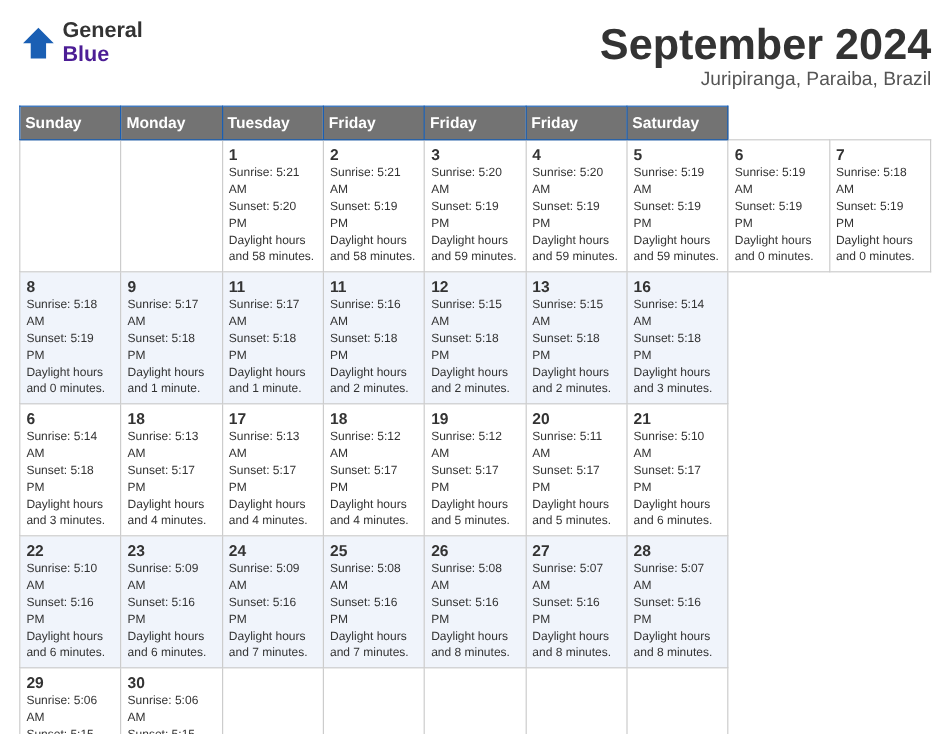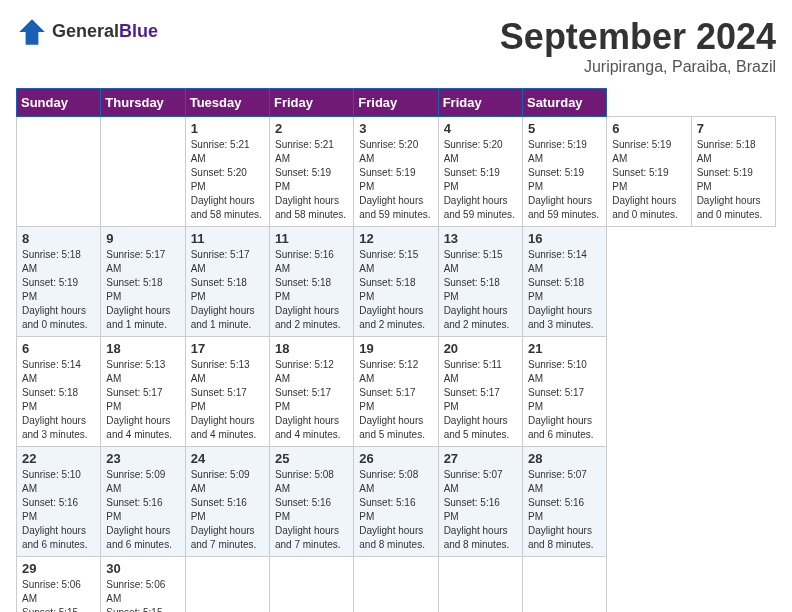--- a/index.html
+++ b/index.html
@@ -16,20 +16,21 @@
       align-items: flex-start;
       margin-bottom: 12px;
     }
     .logo {
       display: flex;
       align-items: center;
       gap: 4px;
     }
     .logo-text {
       display: flex;
+      flex-direction: column;
       line-height: 1.1;
     }
     .logo-general {
       font-size: 18px;
       font-weight: bold;
       color: #333;
     }
     .logo-blue {
       font-size: 18px;
       font-weight: bold;
@@ -50,21 +51,21 @@
     .location {
       font-size: 16px;
       color: #555;
     }
     table {
       width: 100%;
       border-collapse: collapse;
       table-layout: fixed;
     }
     thead th {
-      background-color: #701a75;
+      background-color: #737373;
       color: #fff;
       font-size: 13px;
       font-weight: bold;
       padding: 6px 4px;
       text-align: left;
       border: 1px solid #1a5fb4;
     }
     tbody td {
       vertical-align: top;
       border: 1px solid #ccc;
@@ -109,21 +110,21 @@
   <div class="title-block">
     <div class="month-title">September 2024</div>
     <div class="location">Juripiranga, Paraiba, Brazil</div>
   </div>
 </div>
 
 <table>
   <thead>
     <tr>
     <th>Sunday</th>
-        <th>Thursday</th>
+        <th>Monday</th>
         <th>Tuesday</th>
         <th>Friday</th>
         <th>Friday</th>
         <th>Friday</th>
         <th>Saturday</th>
       </tr>
   </thead>
   <tbody id="calendar-body">
   <tr>
         <td class="empty-cell"></td>

